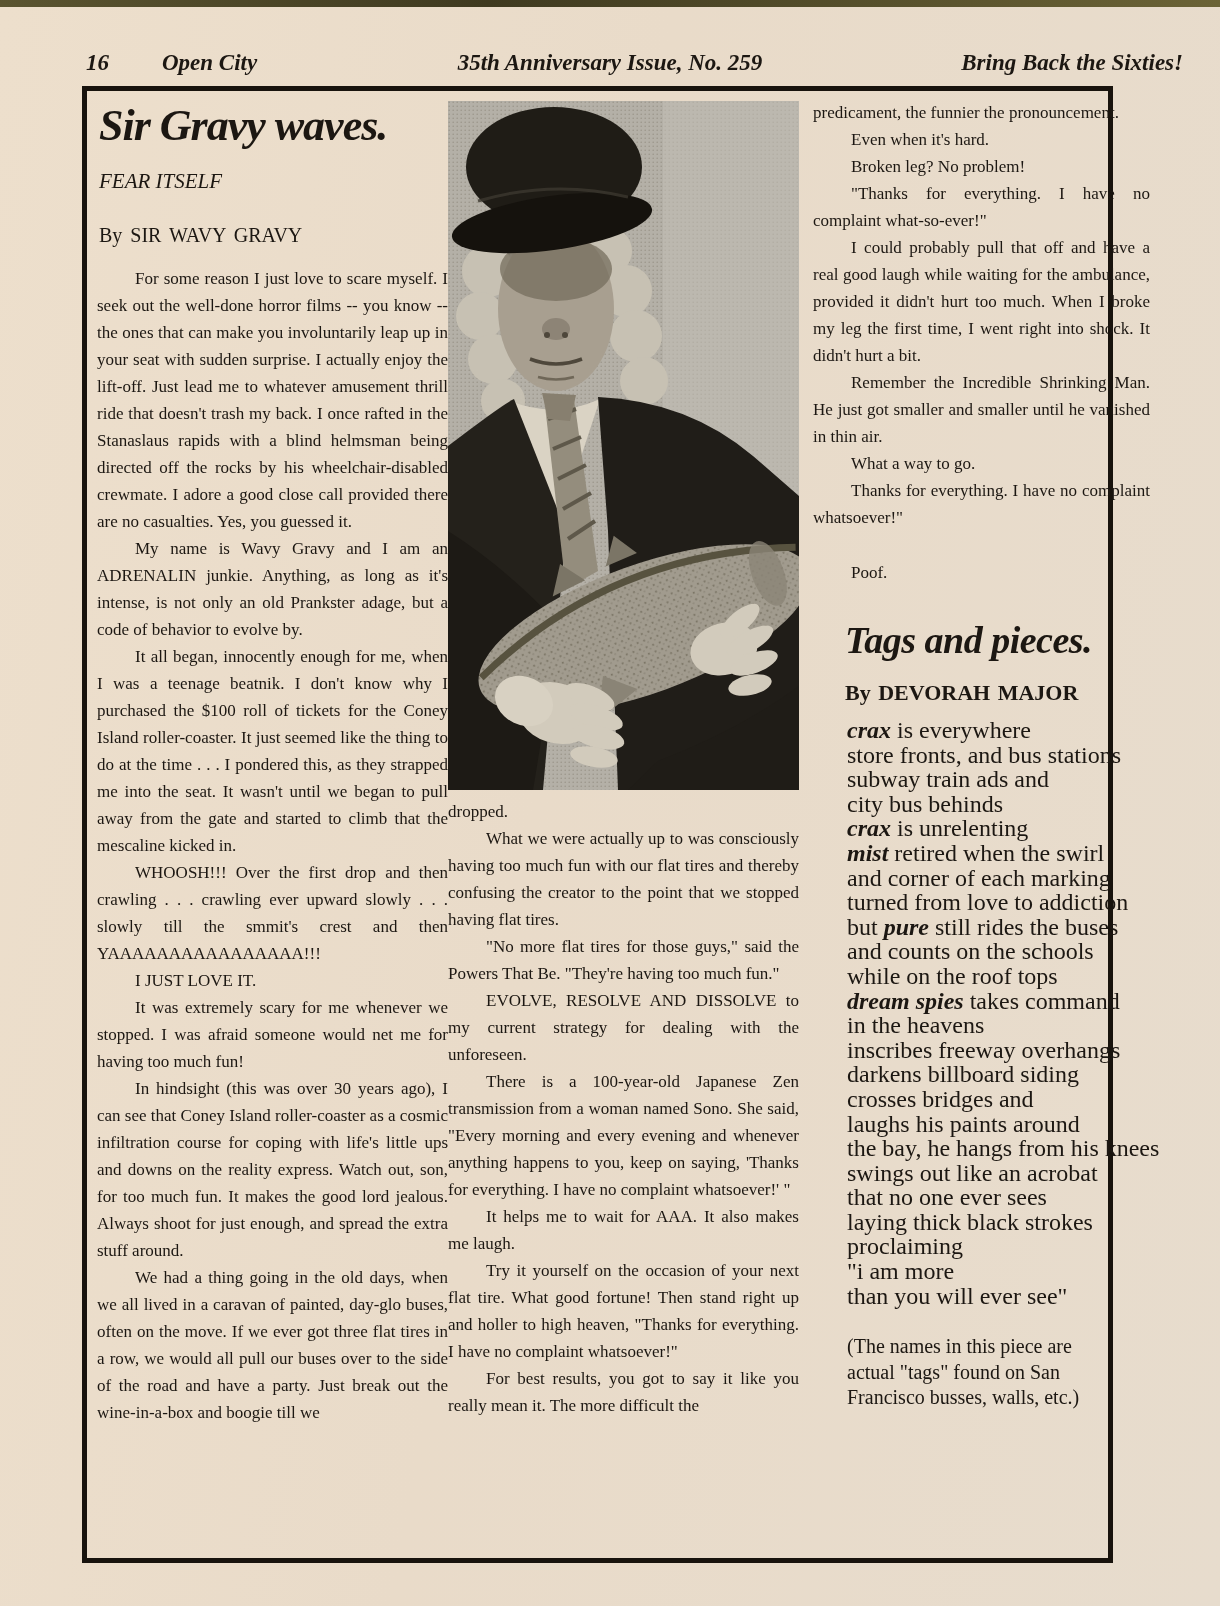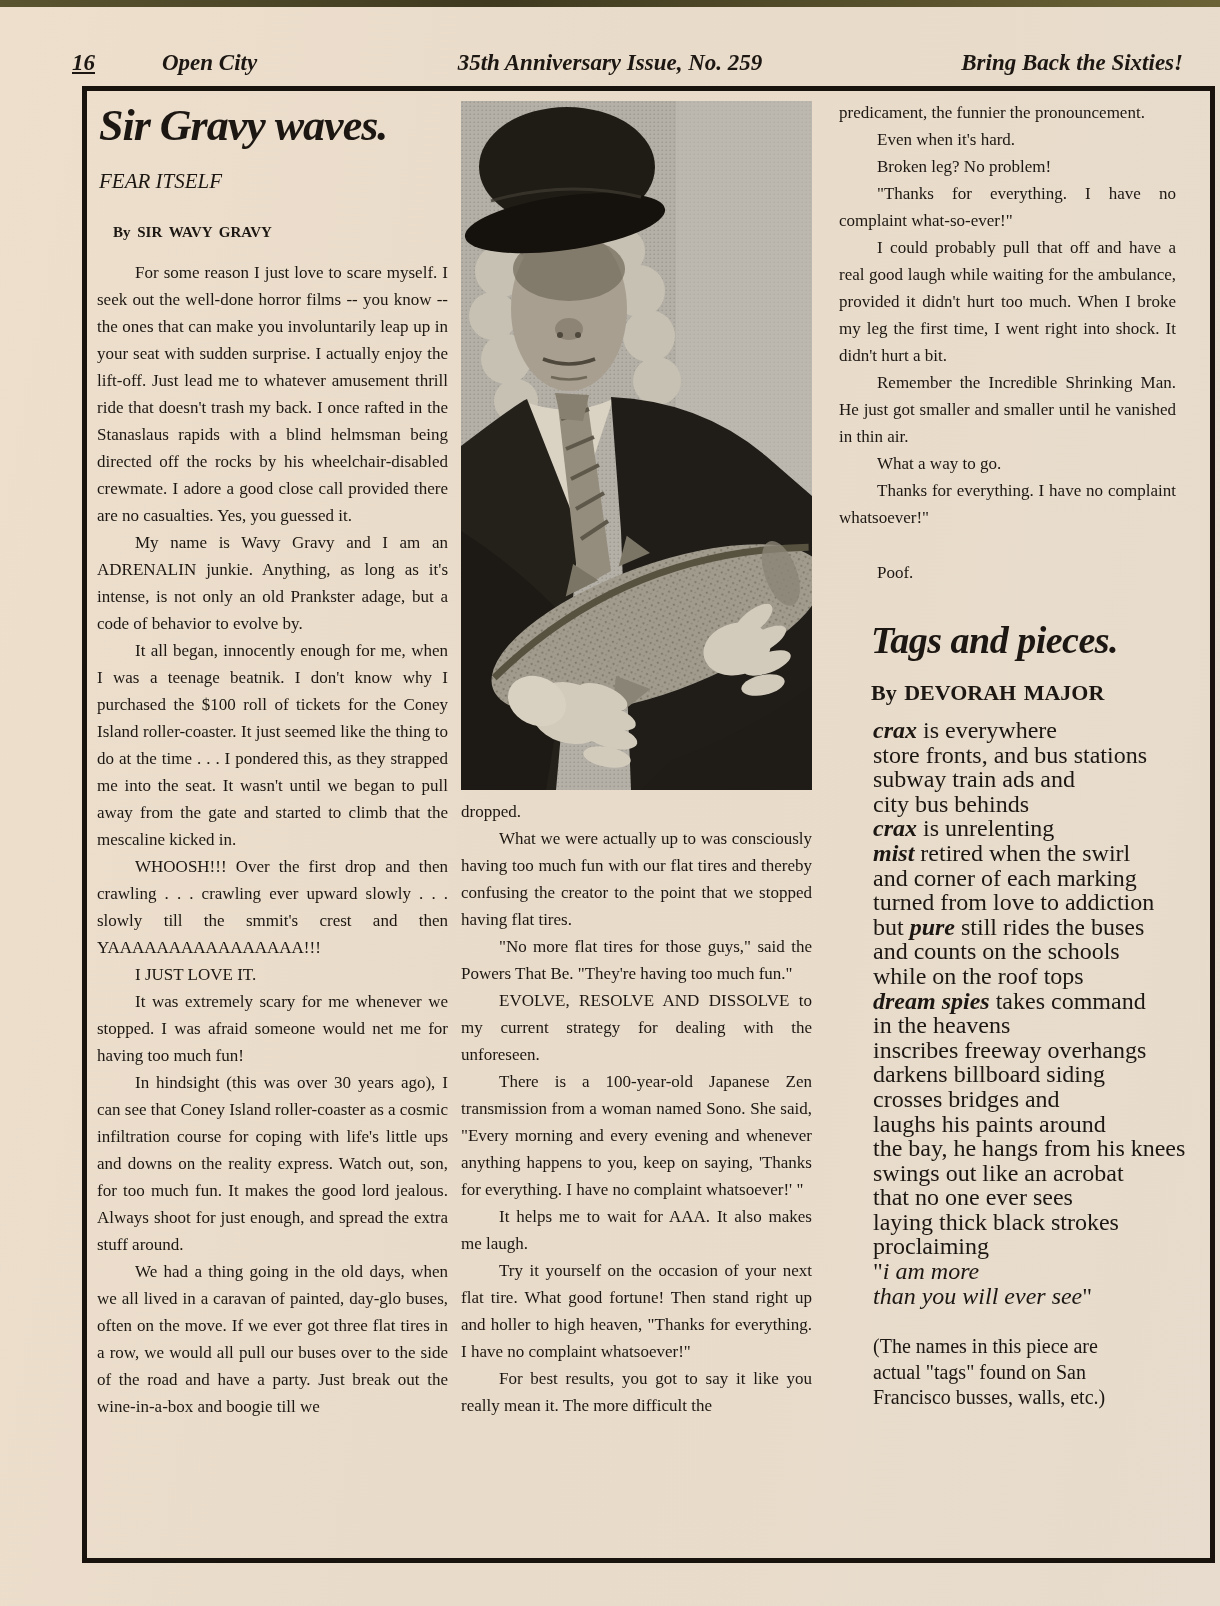--- a/index.html
+++ b/index.html
@@ -12,59 +12,59 @@
     position:relative;width:1220px;height:1606px;overflow:hidden;
     background:linear-gradient(100deg,#eddfcc 0%,#e9dbc9 45%,#e7dccd 100%);
   }
   #scan-strip{
     position:absolute;top:0;left:0;width:100%;height:7px;
     background:linear-gradient(90deg,#5a5430,#3f3a20 40%,#6b6336);
   }
   
   #masthead{position:absolute;top:50px;left:0;width:100%;height:34px;
     font-style:italic;font-weight:bold;font-size:23px;}
-  #page-num{position:absolute;left:72px;top:0;text-decoration:underline;}
+  #page-num{position:absolute;left:86px;top:0;}
   #pub-name{position:absolute;left:162px;top:0;}
   #issue-line{position:absolute;left:50%;top:0;transform:translateX(-50%);}
   #slogan{position:absolute;right:37px;top:0;}
   
   #article-box{
-    position:absolute;left:82px;top:86px;width:1133px;height:1477px;
+    position:absolute;left:82px;top:86px;width:1031px;height:1477px;
     border:5px solid #18130d;box-sizing:border-box;
     padding:8px 10px 0 10px;
-    display:flex;gap:13px;
+    display:flex;gap:0;
   }
   .col{width:351px;flex:none;}
   
   .article-title{
     font-size:44px;line-height:1.04;font-weight:bold;font-style:italic;
     margin:4px 0 20px 2px;letter-spacing:-1px;
   }
   .kicker{font-style:italic;font-size:21px;margin:0 0 30px 2px;}
-  .byline{font-weight:bold;font-size:15px;margin:22px 0 18px 16px;word-spacing:3px;}
+  .byline{font-weight:normal;font-size:20px;margin:22px 0 18px 2px;word-spacing:3px;}
   
   .bp{
     font-size:17px;line-height:27px;text-align:justify;
     text-indent:38px;margin:0;
   }
   .bp.ni{text-indent:0;}
   .bp.gap{margin-top:28px;}
   #col3 .bp{padding-left:14px;}
   
   #photo{width:351px;height:689px;margin:2px 0 8px 0;display:block;}
   
   .tags-title{
     font-size:38px;font-weight:bold;font-style:italic;
     margin:32px 0 18px 46px;letter-spacing:-0.5px;
   }
   .byline2{font-weight:bold;font-size:22px;margin:0 0 12px 46px;word-spacing:2px;}
   #poem{margin-left:48px;font-size:24px;line-height:24.6px;}
   .poem-line{white-space:nowrap;}
   .seg-bi{font-weight:bold;font-style:italic;}
-  .seg-i{font-style:italic;}
+  .seg-i{}
   #footnote{
     margin:26px 0 0 48px;width:272px;font-size:20px;line-height:25.5px;
     text-align:left;
   }
 </style>
 </head>
 <body>
 
 <div id="page">
   <div id="scan-strip"></div>

